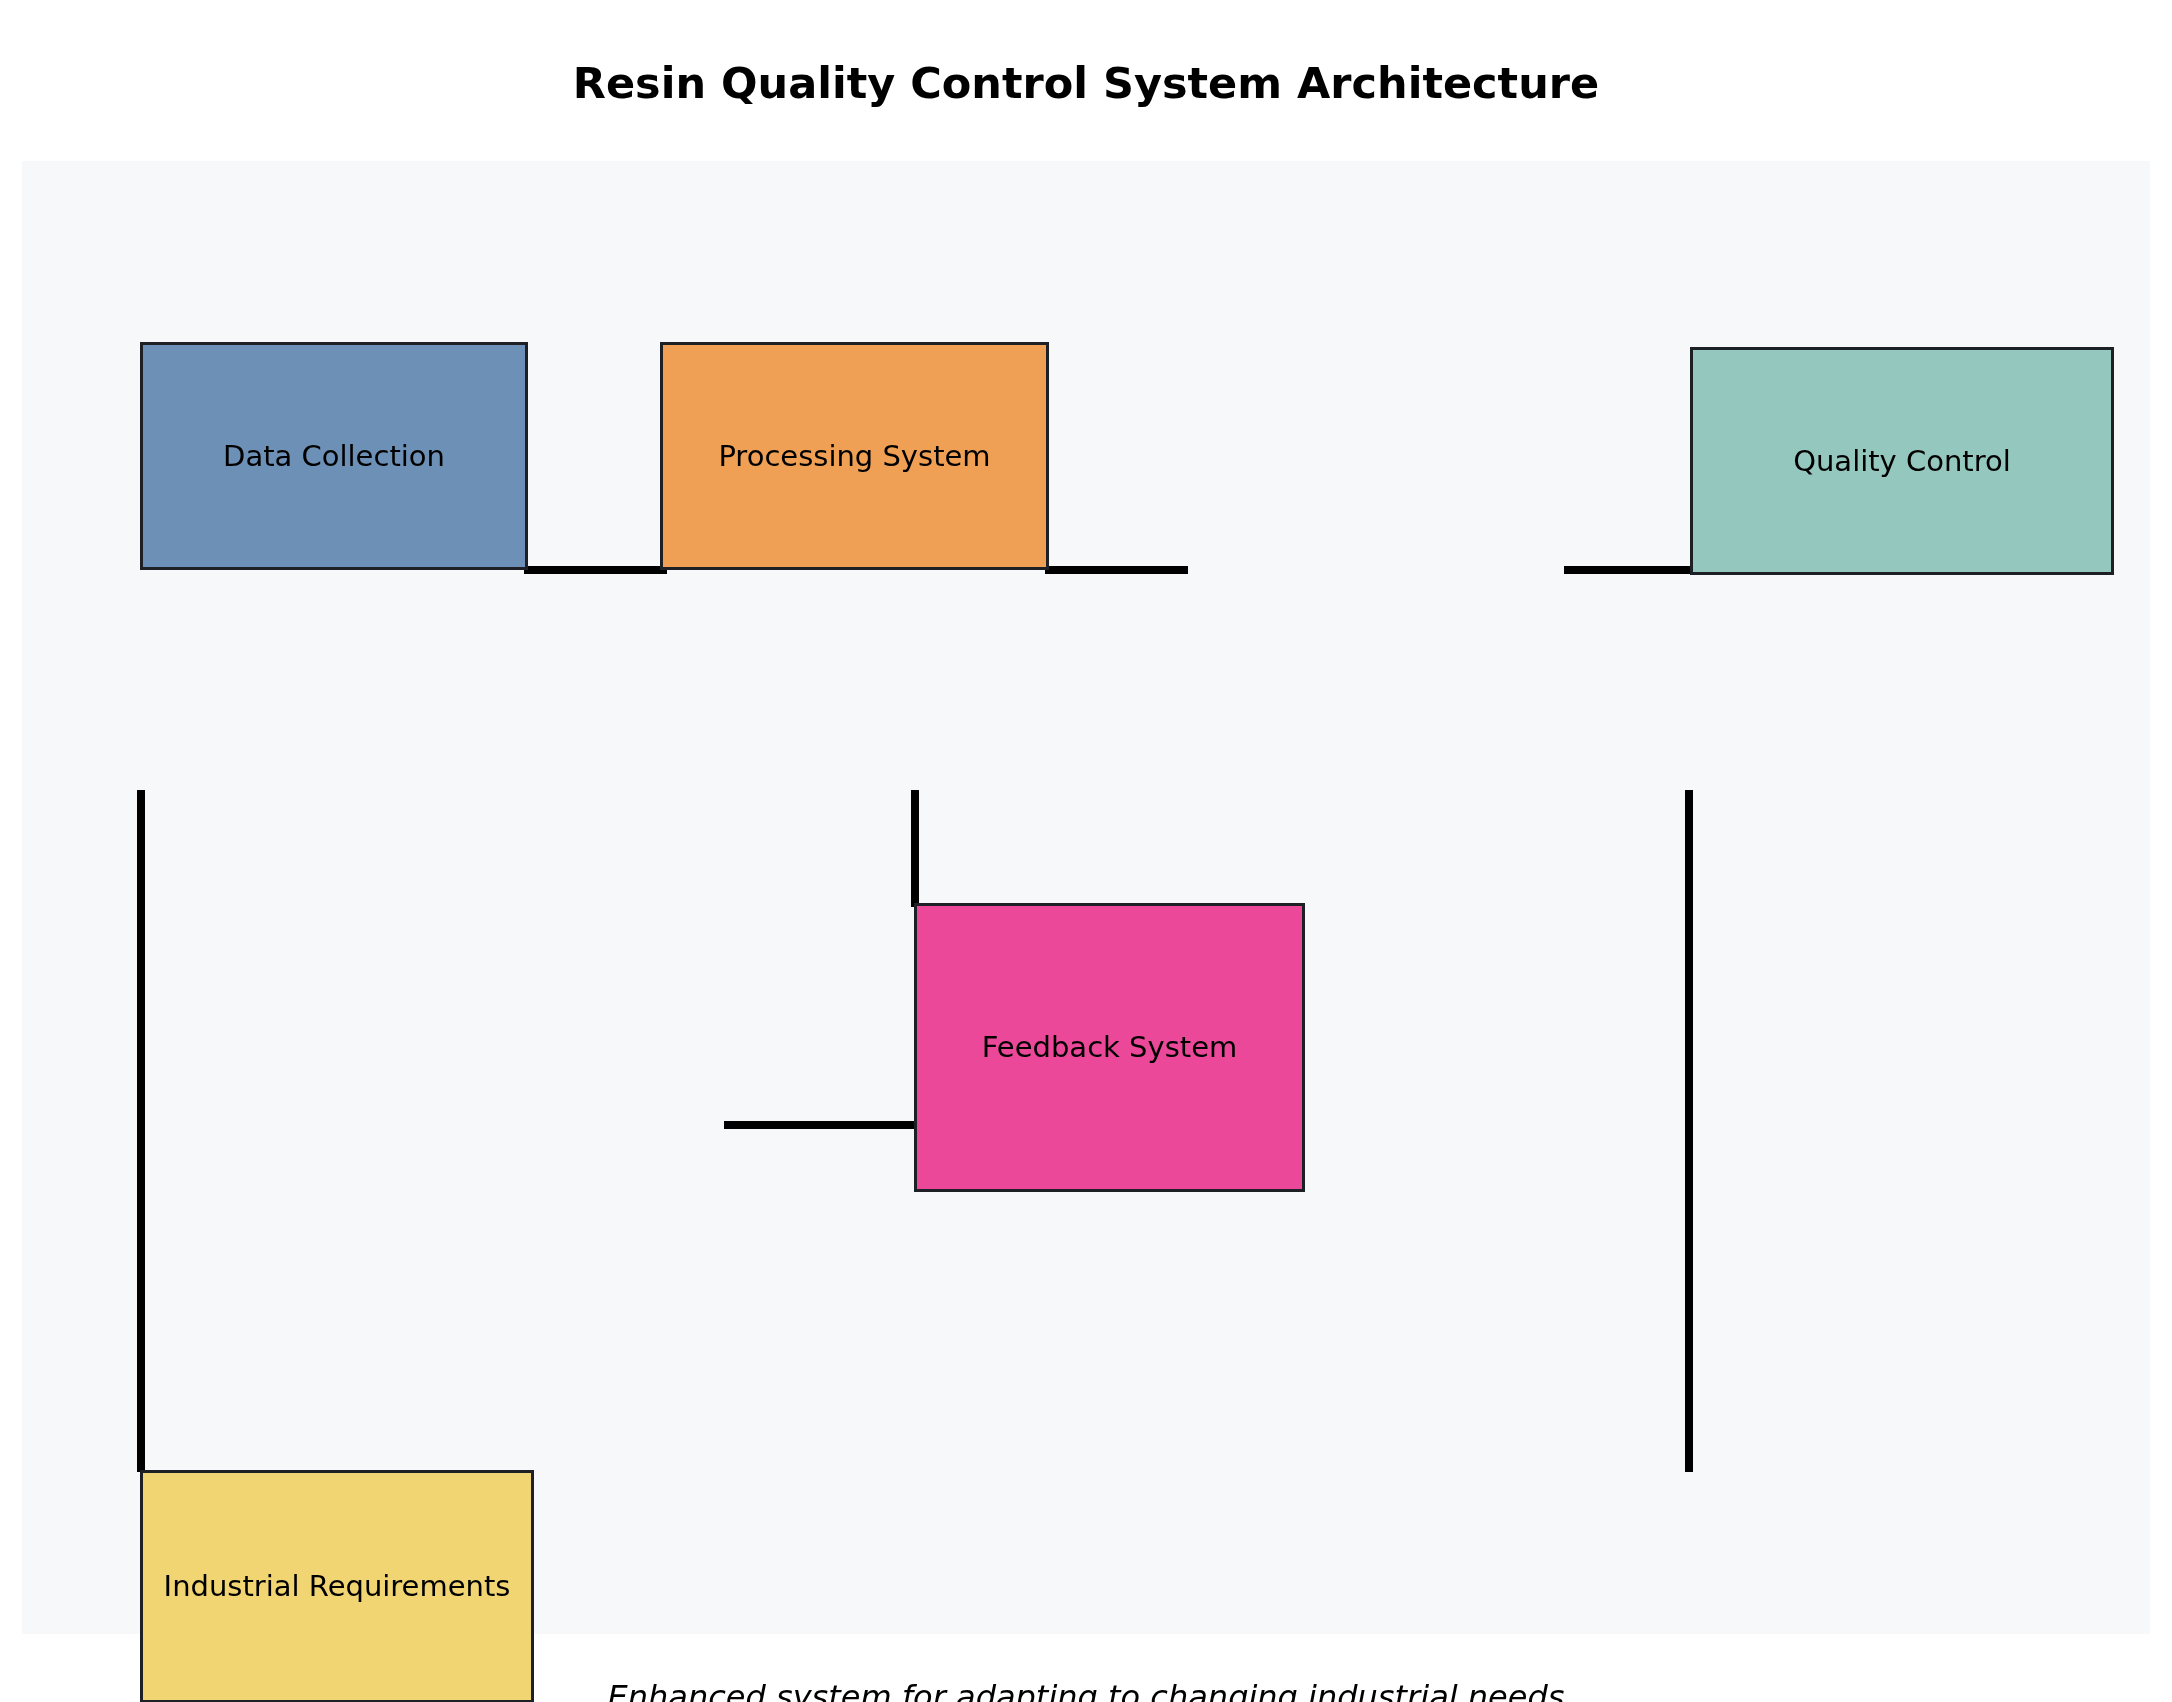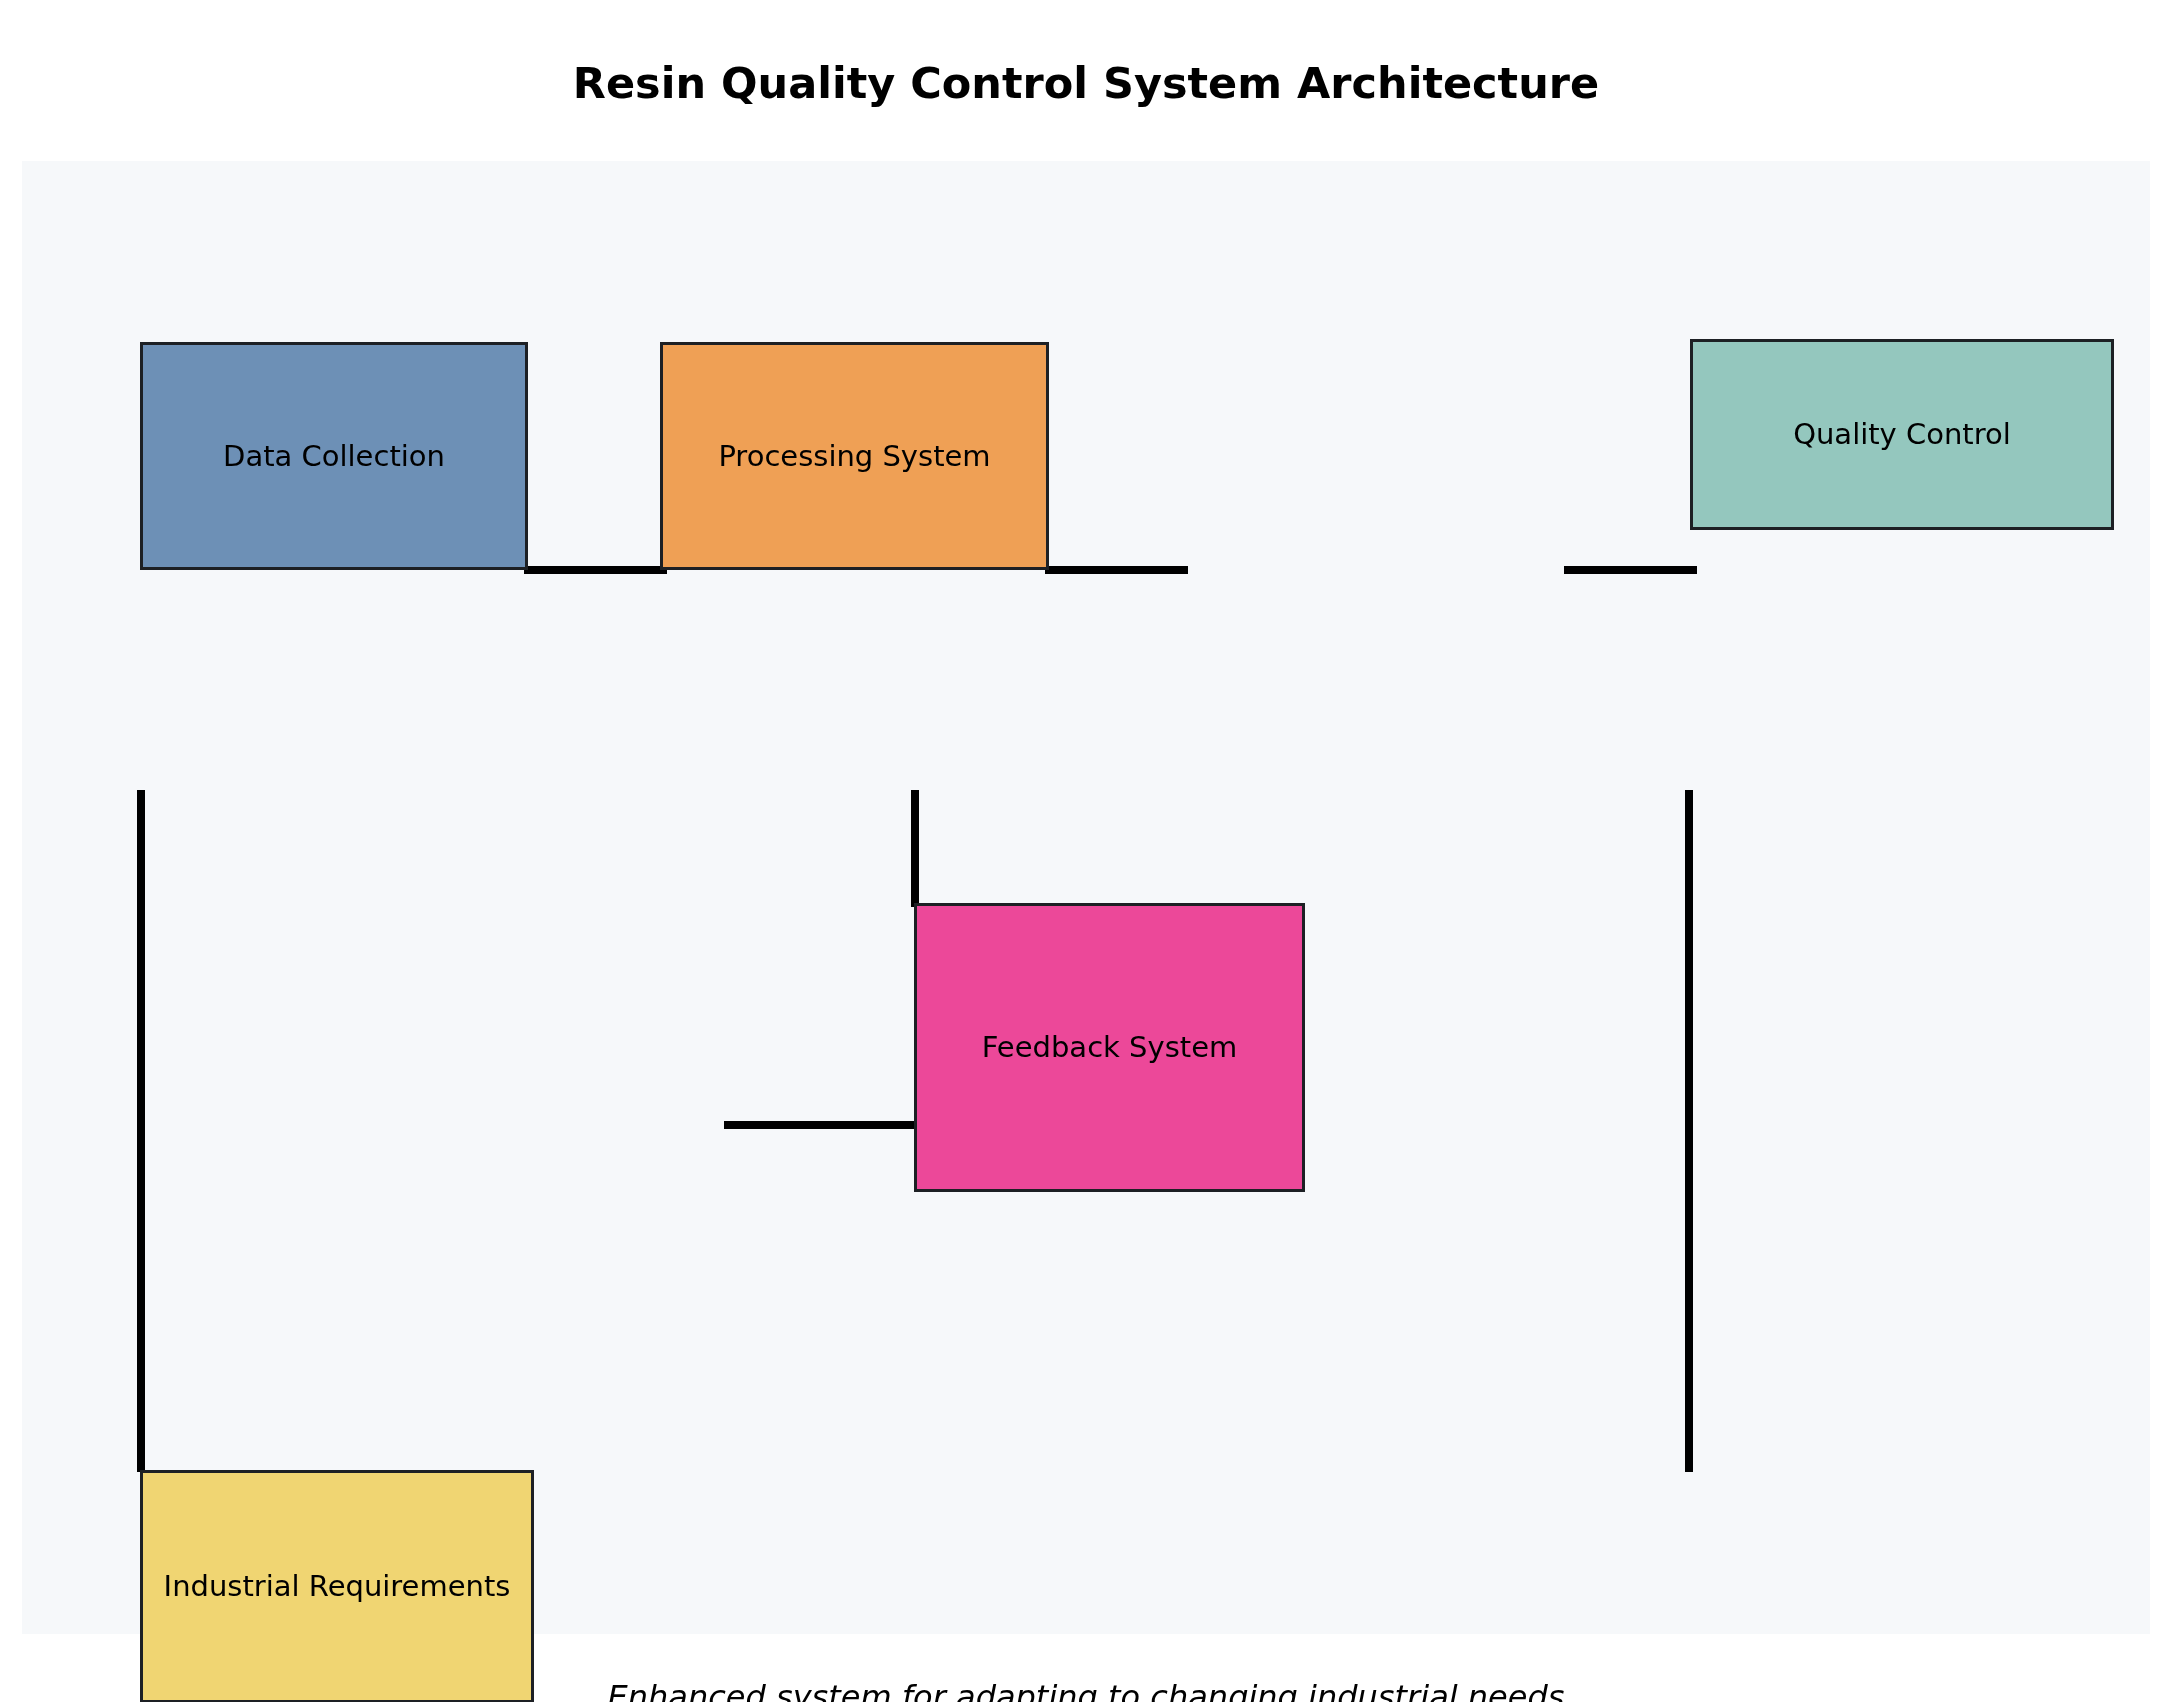--- a/index.html
+++ b/index.html
@@ -58,21 +58,21 @@
     font-weight: normal;
     color: #000000;
     white-space: nowrap;
     line-height: 1;
   }
 
   
   #node-data-collection    { left: 118px;  top: 181px;  width: 388px; height: 228px; background: #6d90b6; }
   #node-processing-module  { left: 638px;  top: 181px;  width: 389px; height: 228px; background: #efa055; }
   #node-analysis-engine    { left: 1158px; top: 181px;  width: 388px; height: 228px; background: #e2696e; }
-  #node-quality-control    { left: 1668px; top: 178px;  width: 424px; height: 191px; background: #94c7be; }
+  #node-quality-control    { left: 1668px; top: 186px;  width: 424px; height: 228px; background: #94c7be; }
 
   
   #node-feedback-system    { left: 892px; top: 742px; width: 391px; height: 289px; background: #ec4899; }
 
   
   #node-industrial-requirements { left: 118px;  top: 1309px; width: 394px; height: 233px; background: #f0d572; }
   #node-resin-production        { left: 1684px; top: 1309px; width: 394px; height: 233px; background: #bd93b5; }
 
   .connector {
     position: absolute;

